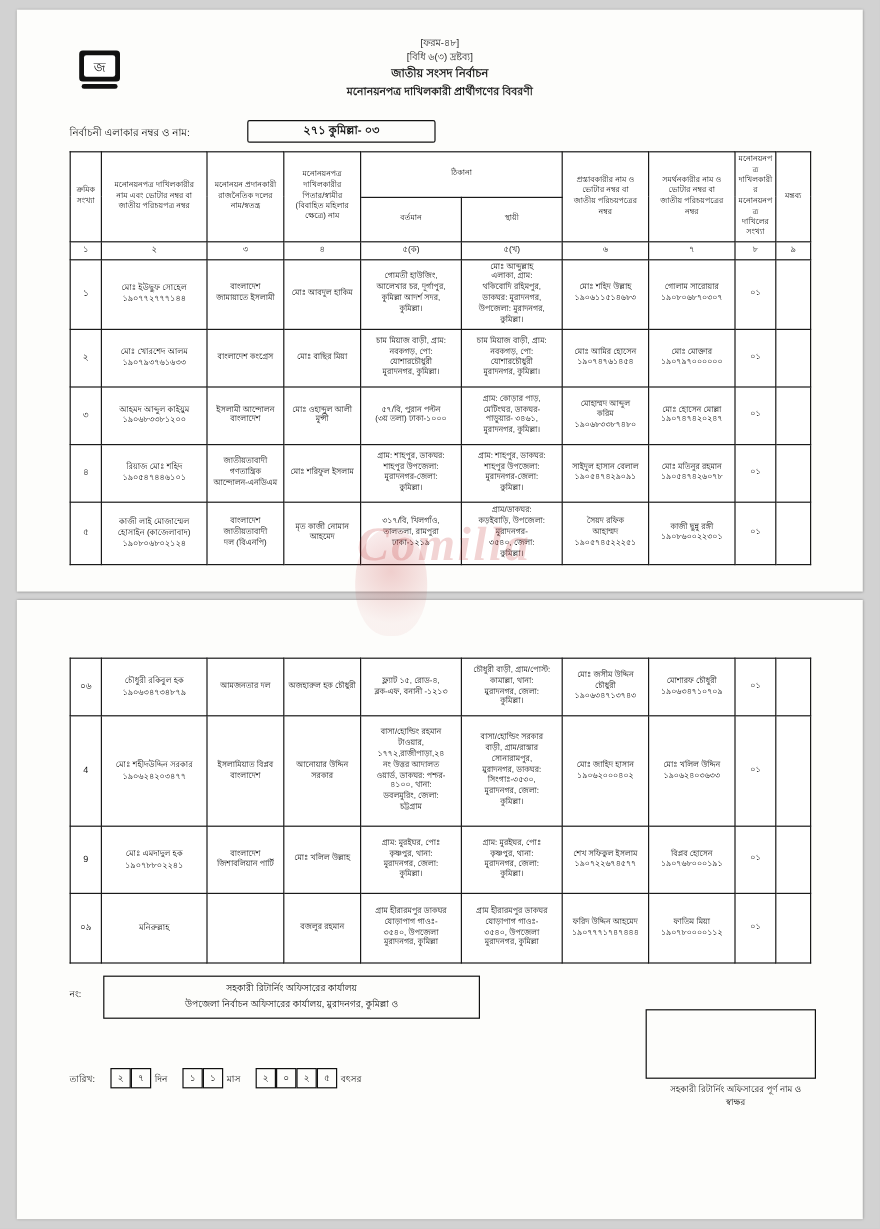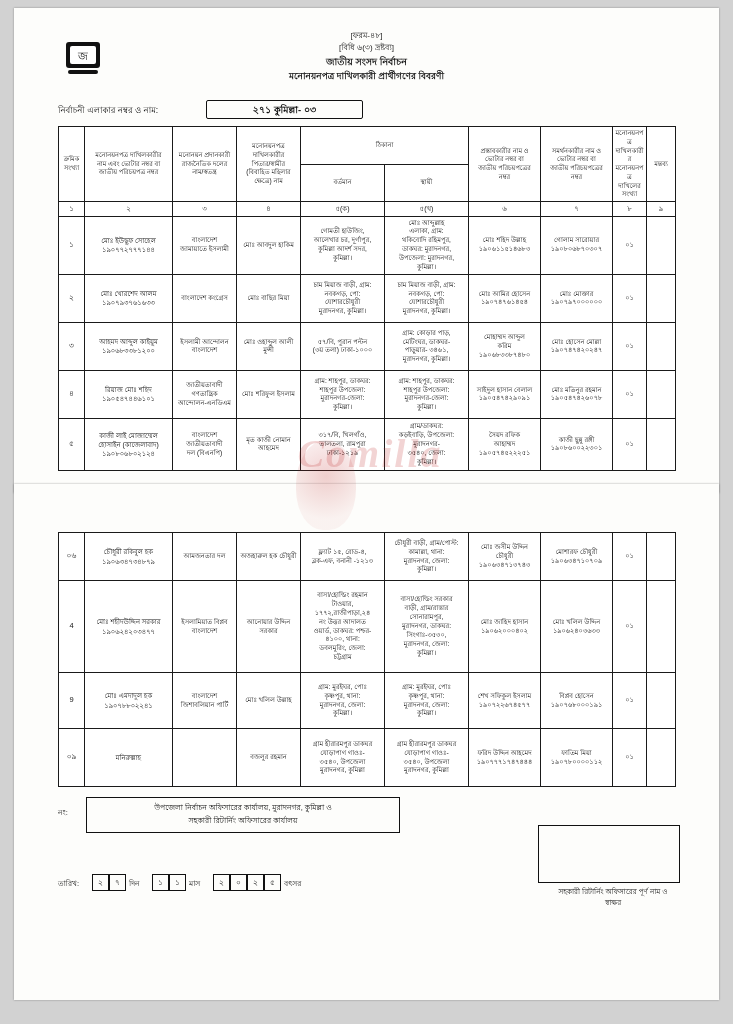--- a/index.html
+++ b/index.html
@@ -15,21 +15,21 @@
     background:#d2d2d2;
   }
   .sheet{
     position:absolute;
     left:14px;
     width:705px;
     background:#fdfdfb;
     box-shadow:0 0 2px rgba(0,0,0,.35);
   }
   #sheet-top{top:8px;height:485px;}
-  #sheet-bottom{top:484px;height:516px;}
+  #sheet-bottom{top:500px;height:516px;}
 
   
   .logo{
     position:absolute;left:48px;top:28px;width:42px;height:42px;
   }
   .logo svg{display:block;}
   .hdr{
     position:absolute;left:0;top:22px;width:705px;text-align:center;
     font-size:8.5px;color:#1b1b1b;line-height:1.55;
   }
@@ -439,22 +439,22 @@
 ১৯০৭৮০০০০১১২</td>
           <td>০১</td>
           <td></td>
         </tr>
       </tbody>
     </table>
 
     <div class="footer">
       <div class="foot-label">নং:</div>
       <div class="foot-box">
+        <div>সহকারী রিটার্নিং অফিসারের কার্যালয়</div>
         <div>উপজেলা নির্বাচন অফিসারের কার্যালয়, মুরাদনগর, কুমিল্লা ও</div>
-        <div>সহকারী রিটার্নিং অফিসারের কার্যালয়</div>
       </div>
       <div class="sign-box"></div>
       <div class="sign-cap">
         <div>সহকারী রিটার্নিং অফিসারের পূর্ণ নাম ও</div>
         <div>স্বাক্ষর</div>
       </div>
     </div>
 
     <div class="daterow" style="width:300px;height:16px">
       <div class="dlbl">তারিখ:</div>

